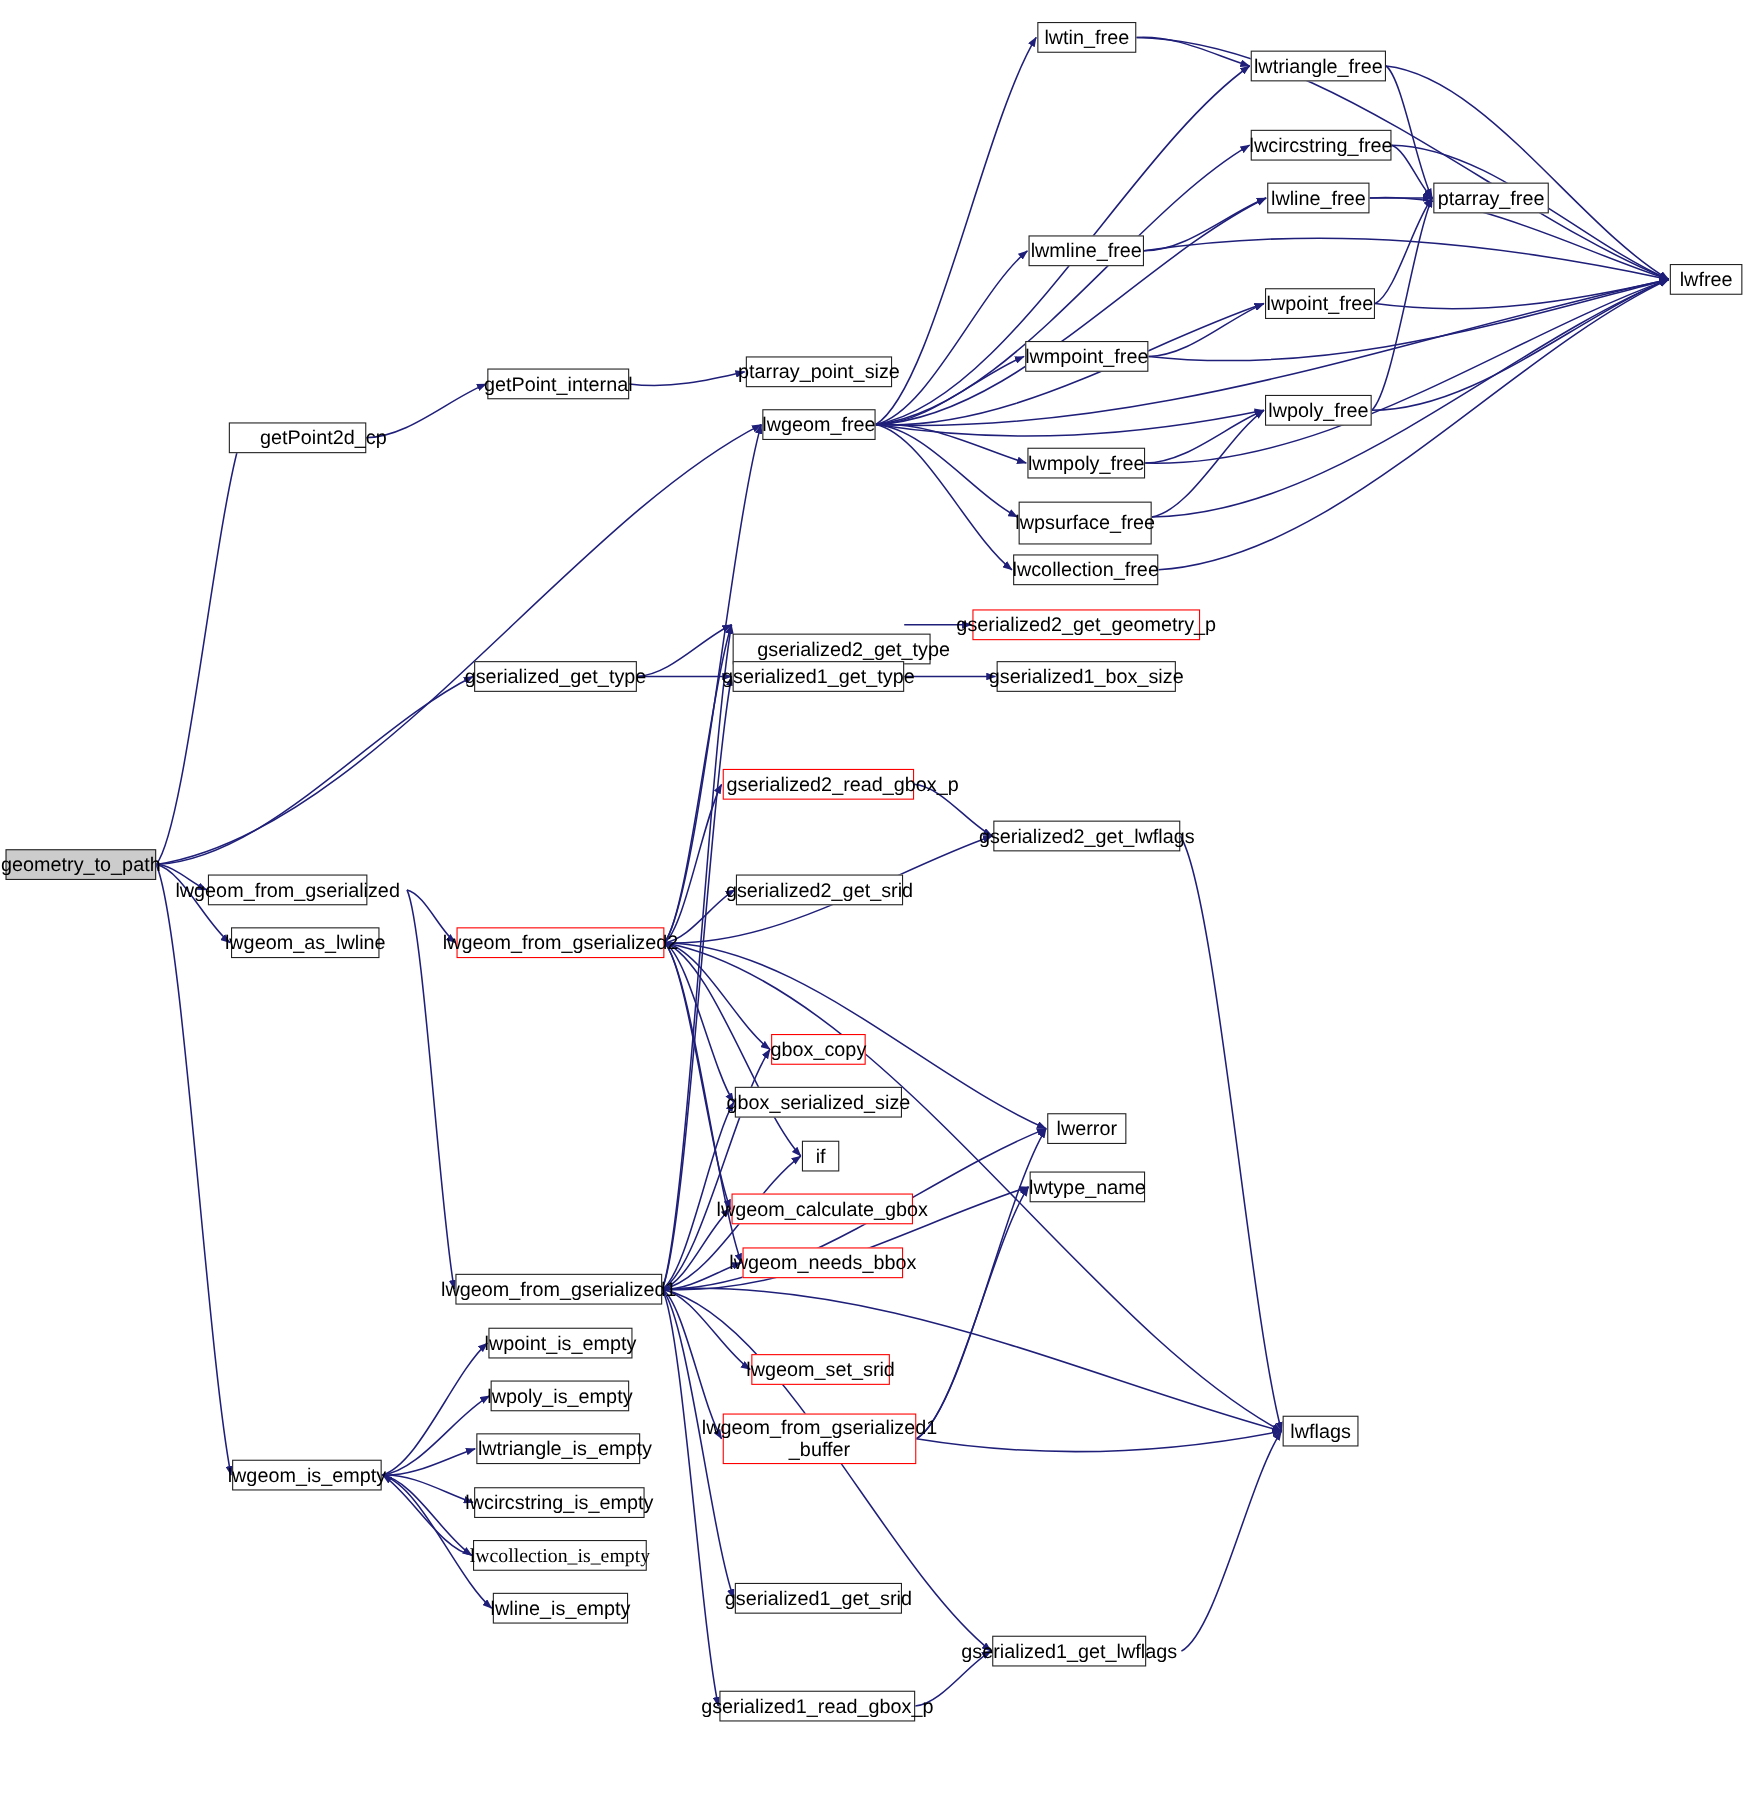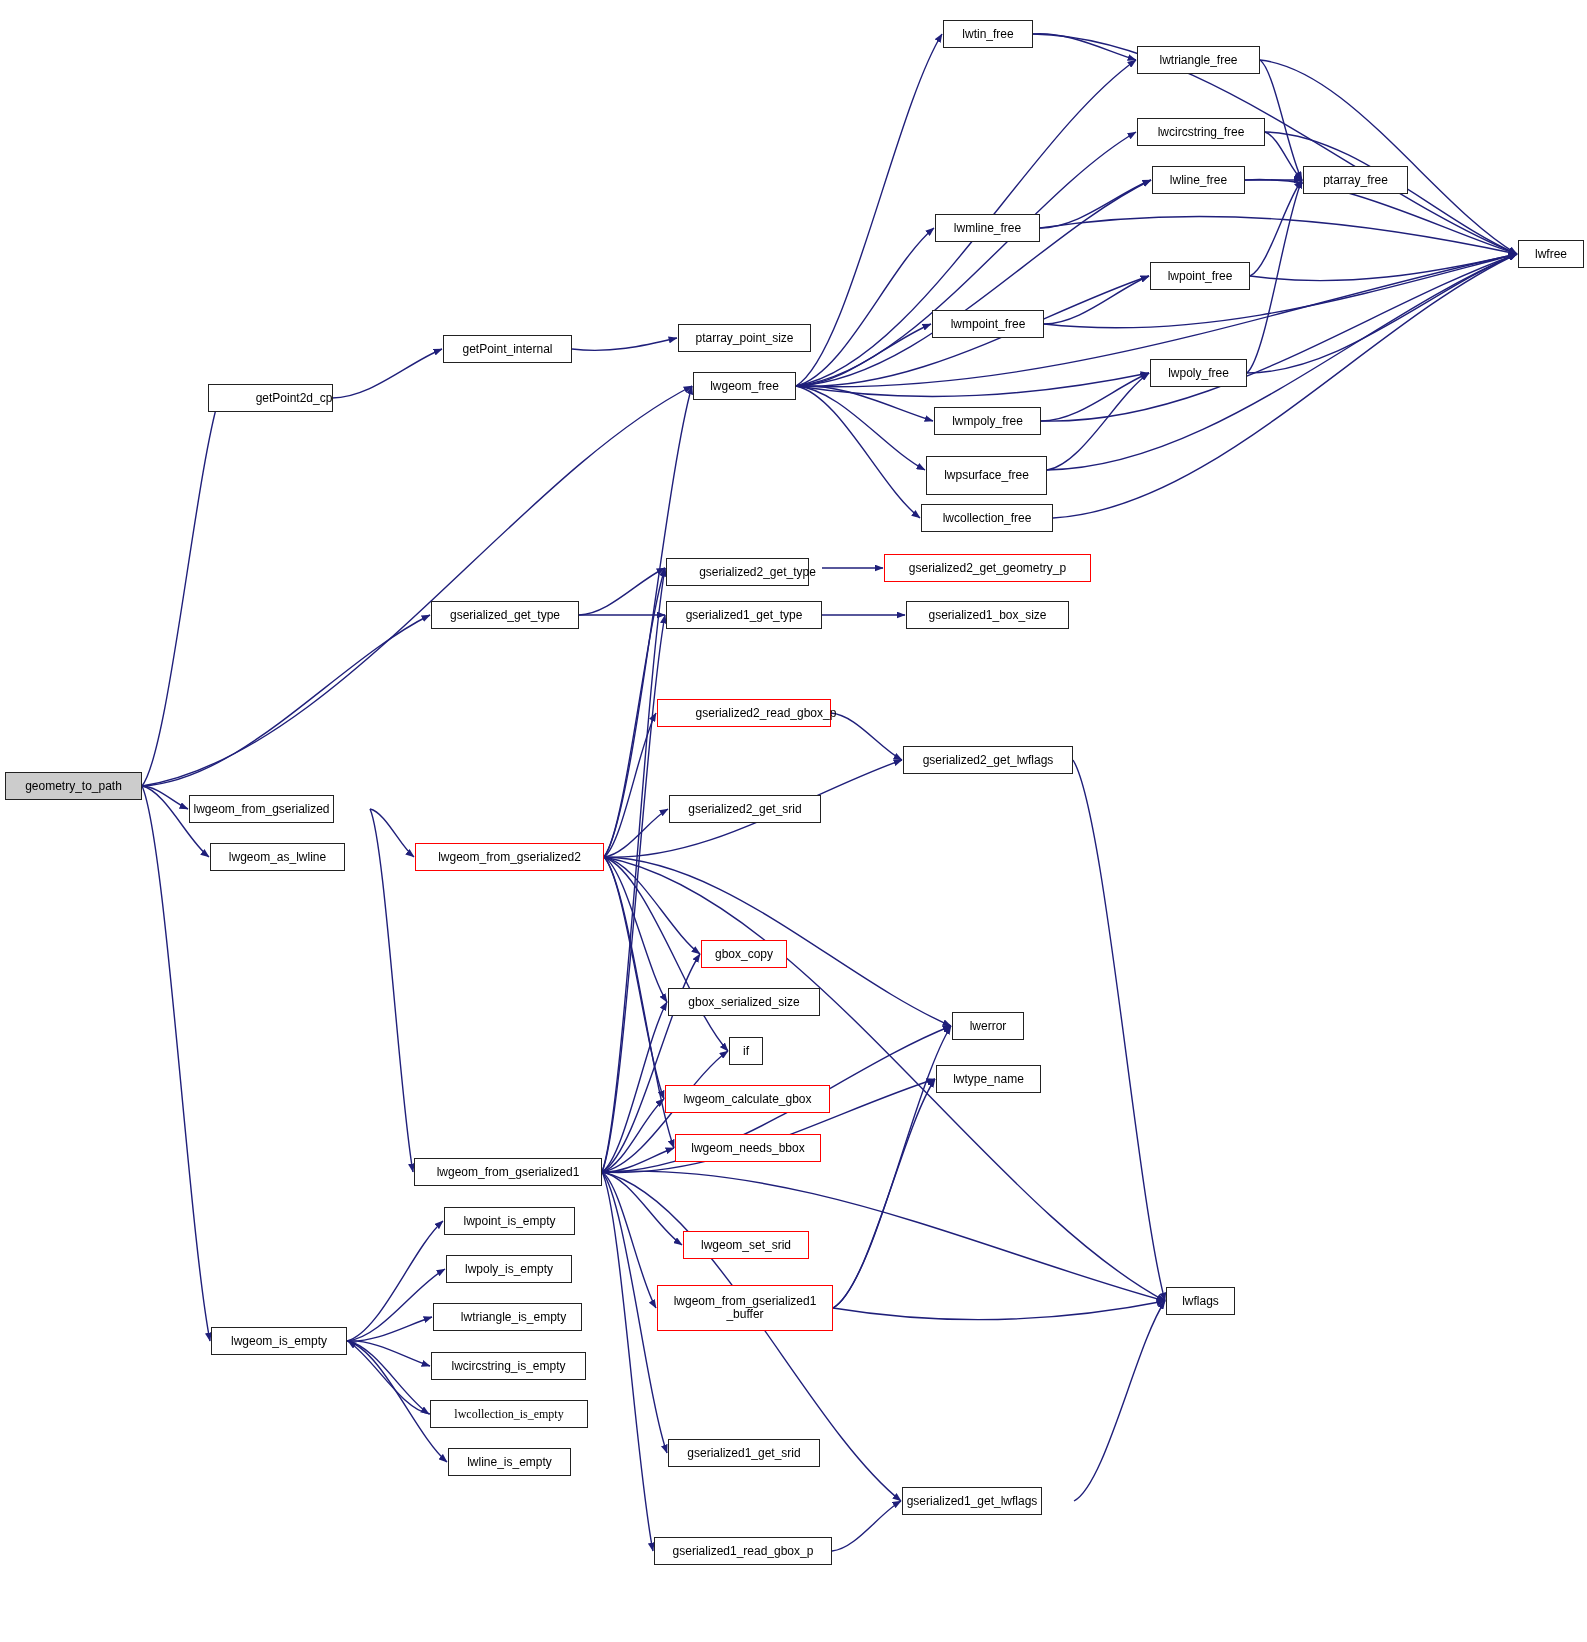--- a/index.html
+++ b/index.html
@@ -1,21 +1,21 @@
 <!DOCTYPE html>
 <html><head>
 <meta charset="utf-8">
 <style>
   html,body{margin:0;padding:0;background:#ffffff;}
   #canvas{position:relative;width:1587px;height:1642px;background:#fff;
           font-family:"Liberation Sans",sans-serif;}
   svg#edges{position:absolute;left:0;top:0;width:1587px;height:1642px;}
   .node{position:absolute;box-sizing:border-box;display:flex;align-items:center;
         justify-content:center;background:#ffffff;border:1px solid #222222;
-        color:#000000;font-size:12px;line-height:1.05;text-align:center;
+        color:#000000;font-size:18px;line-height:1.05;text-align:center;
         white-space:pre;letter-spacing:0px;}
   .node.red{border-color:#ff0000;}
   .node.hl{background:#cccccc;border-color:#222222;}
   .node.two{line-height:1.12;white-space:pre-line;}
 </style>
 </head>
 <body>
 
 <div id="canvas">
   <svg id="edges" viewBox="0 0 1587 1642" xmlns="http://www.w3.org/2000/svg">
@@ -126,21 +126,21 @@
       <div class="node" style="left: 1150px; top: 262px; width: 100px; height: 28px;">lwpoint_free</div>
       <div class="node" style="left: 932px; top: 310px; width: 112px; height: 28px;">lwmpoint_free</div>
       <div class="node" style="left: 1150px; top: 359px; width: 97px; height: 28px;">lwpoly_free</div>
       <div class="node" style="left: 934px; top: 407px; width: 107px; height: 28px;">lwmpoly_free</div>
       <div class="node" style="left: 926px; top: 456px; width: 121px; height: 39px; text-align: center;">lwpsurface_free</div>
       <div class="node" style="left: 921px; top: 504px; width: 132px; height: 28px;">lwcollection_free</div>
       <div class="node" style="left: 678px; top: 324px; width: 133px; height: 28px;">ptarray_point_size</div>
       <div class="node" style="left: 443px; top: 335px; width: 129px; height: 28px;">getPoint_internal</div>
       <div class="node" style="left: 208px; top: 384px; width: 125px; height: 28px; padding-left: 47px;">getPoint2d_cp</div>
       <div class="node" style="left: 693px; top: 372px; width: 103px; height: 28px;">lwgeom_free</div>
-      <div class="node" style="left: 666px; top: 558px; width: 143px; height: 28px; padding-left: 40px;">gserialized2_get_type</div>
+      <div class="node" style="left: 666px; top: 576px; width: 180px; height: 28px; padding-left: 40px;">gserialized2_get_type</div>
       <div class="node red" style="left: 884px; top: 554px; width: 207px; height: 28px;">gserialized2_get_geometry_p</div>
       <div class="node" style="left: 431px; top: 601px; width: 148px; height: 28px;">gserialized_get_type</div>
       <div class="node" style="left: 666px; top: 601px; width: 156px; height: 28px;">gserialized1_get_type</div>
       <div class="node" style="left: 906px; top: 601px; width: 163px; height: 28px;">gserialized1_box_size</div>
       <div class="node red" style="left: 657px; top: 699px; width: 174px; height: 28px; padding-left: 44px;">gserialized2_read_gbox_p</div>
       <div class="node" style="left: 903px; top: 746px; width: 170px; height: 28px;">gserialized2_get_lwflags</div>
       <div class="node" style="left: 669px; top: 795px; width: 152px; height: 28px;">gserialized2_get_srid</div>
       <div class="node hl" style="left: 5px; top: 772px; width: 137px; height: 28px;">geometry_to_path</div>
       <div class="node" style="left: 189px; top: 795px; width: 145px; height: 28px;">lwgeom_from_gserialized</div>
       <div class="node" style="left: 210px; top: 843px; width: 135px; height: 28px;">lwgeom_as_lwline</div>

